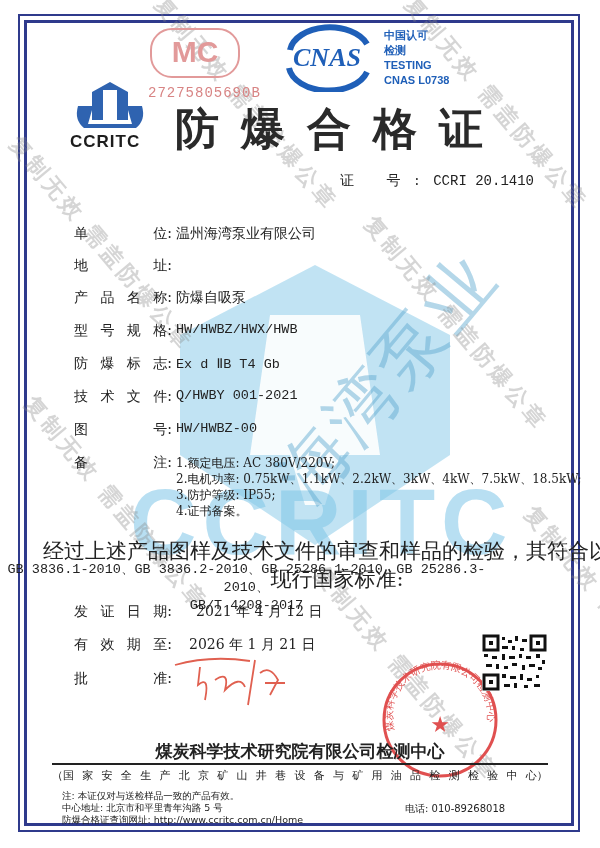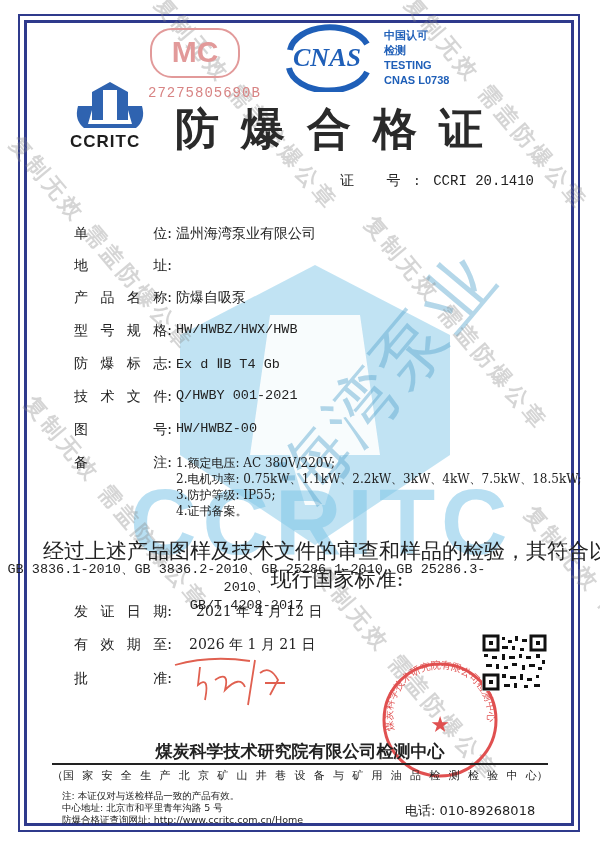--- a/index.html
+++ b/index.html
@@ -44,21 +44,21 @@
   .standards { left:0; width:493px; top:561px; text-align:center; font-family:"Liberation Mono", monospace; font-size:13.5px; line-height:18px; }
 
   .signature { left:170px; top:655px; width:160px; height:60px; }
   .seal { left:380px; top:660px; width:120px; height:120px; }
   .qr { left:482px; top:634px; width:65px; height:57px; }
 
   .org { left:0; width:600px; top:740px; text-align:center; font-size:17px; font-weight:bold; font-family:"DejaVu Sans", sans-serif; }
   .rule { left:52px; top:763px; width:496px; height:2px; background:#222; }
   .sub { left:52px; width:496px; top:768px; font-size:11px; display:flex; justify-content:space-between; font-family:"DejaVu Sans", sans-serif; }
   .footer { left:62px; top:790px; font-size:9.5px; line-height:12px; font-family:"DejaVu Sans", sans-serif; }
-  .phone { left:365px; top:802px; font-size:13px; font-family:"DejaVu Sans", sans-serif;padding-left:40px; }
+  .phone { left:365px; top:802px; font-size:10px; font-family:"DejaVu Sans", sans-serif;padding-left:40px; }
 </style>
 </head>
 <body>
 
 <div class="abs border-outer"></div>
 <div class="abs border-inner"></div>
 
 <svg class="abs bg-logo" viewBox="0 0 330 300">
   <path d="M165 10 L300 80 L300 200 L165 290 L30 200 L30 80 Z" fill="#8fcdea"></path>
   <path d="M120 60 L210 60 L230 200 L100 200 Z" fill="#ffffff" opacity="0.9"></path>

